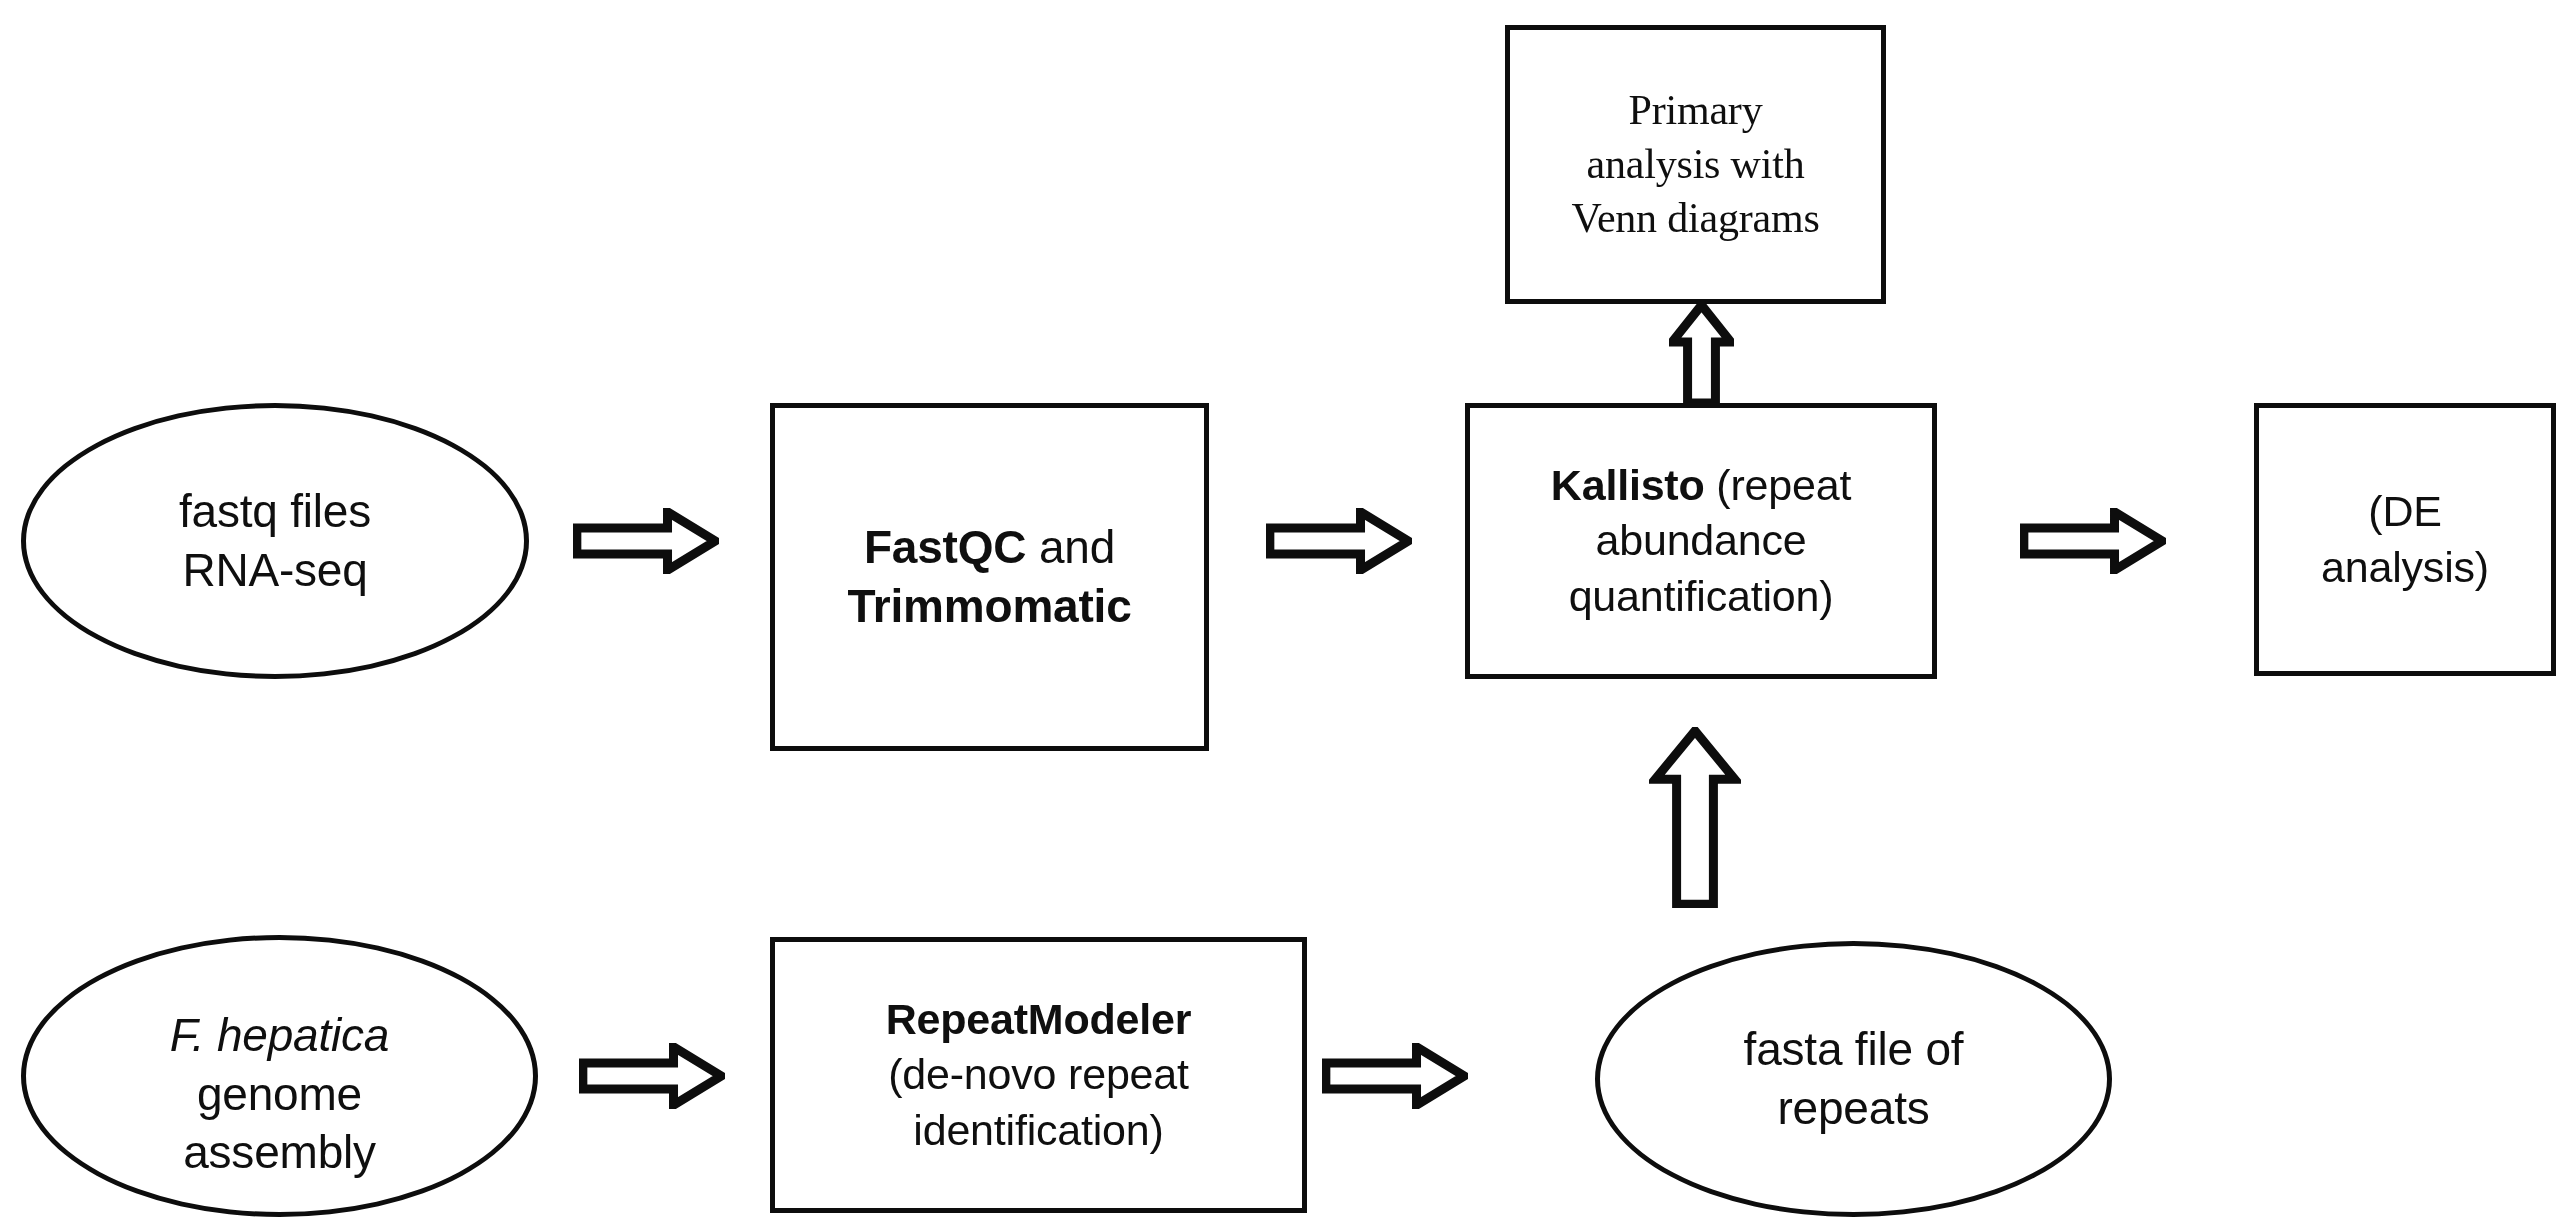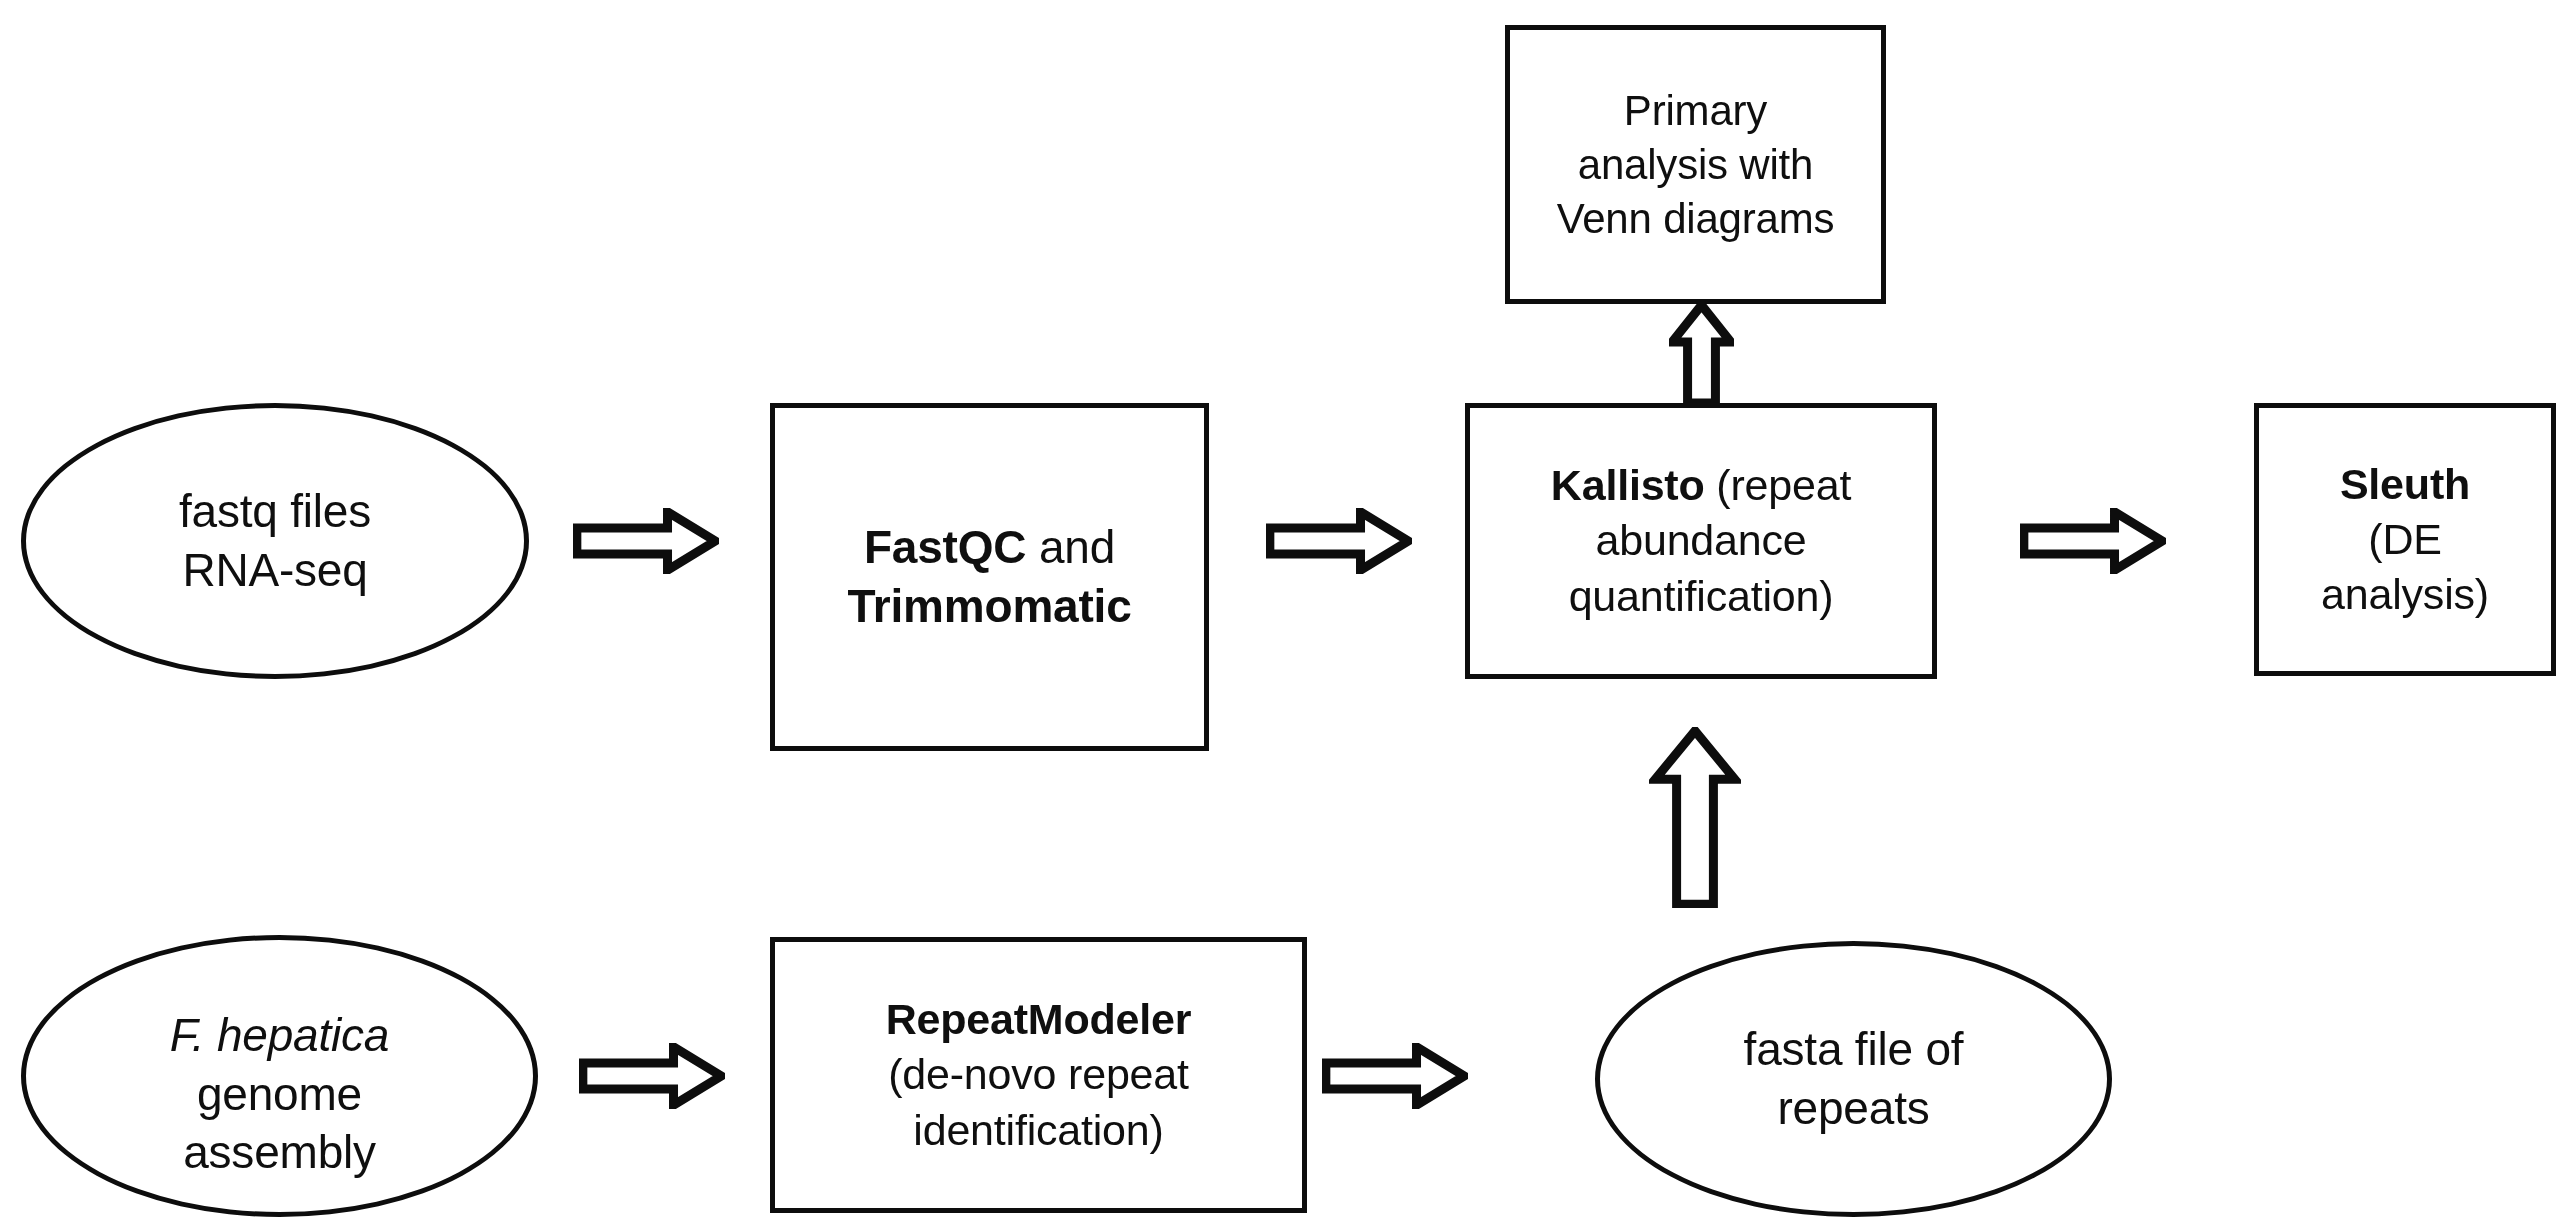--- a/index.html
+++ b/index.html
@@ -42,21 +42,21 @@
   }
   .ln { display: block; }
   .b  { font-weight: 700; }
   .it { font-style: italic; margin-top: 36px; }
 
   
   .fs-lg { font-size: 46px; }
   .fs-md { font-size: 43px; }
 
   
-  .alt-face { font-family: Liberation Sans, sans-serif; font-size: 42px; }
+  .alt-face { font-family: Liberation Serif, serif; font-size: 42px; }
 
   
   .arrow {
     position: absolute;
     display: block;
   }
   .arrow svg { display: block; width: 100%; height: 100%; }
   .arrow svg path {
     fill: #ffffff;
     stroke: #0d0d0d;
@@ -119,21 +119,20 @@
   </div>
 
   <div class="arrow" style="left:2020px; top:508px; width:146px; height:66px;">
     <svg viewBox="0 0 190 86" preserveAspectRatio="none">
       <path d="M 5 26 L 123 26 L 123 5 L 185 43 L 123 81 L 123 60 L 5 60 Z"></path>
     </svg>
   </div>
 
   <div class="node box" style="left:2254px; top:403px; width:302px; height:273px;">
     <span class="txt fs-md">
-      <span class="ln b">Sleuth</span>
       <span class="ln">(DE</span>
       <span class="ln">analysis)</span>
     </span>
   </div>
 
   <div class="arrow" style="left:1649px; top:727px; width:92px; height:181px;">
     <svg viewBox="0 0 120 235" preserveAspectRatio="none">
       <path d="M 60 5 L 112 68 L 84 68 L 84 230 L 36 230 L 36 68 L 8 68 Z"></path>
     </svg>
   </div>

